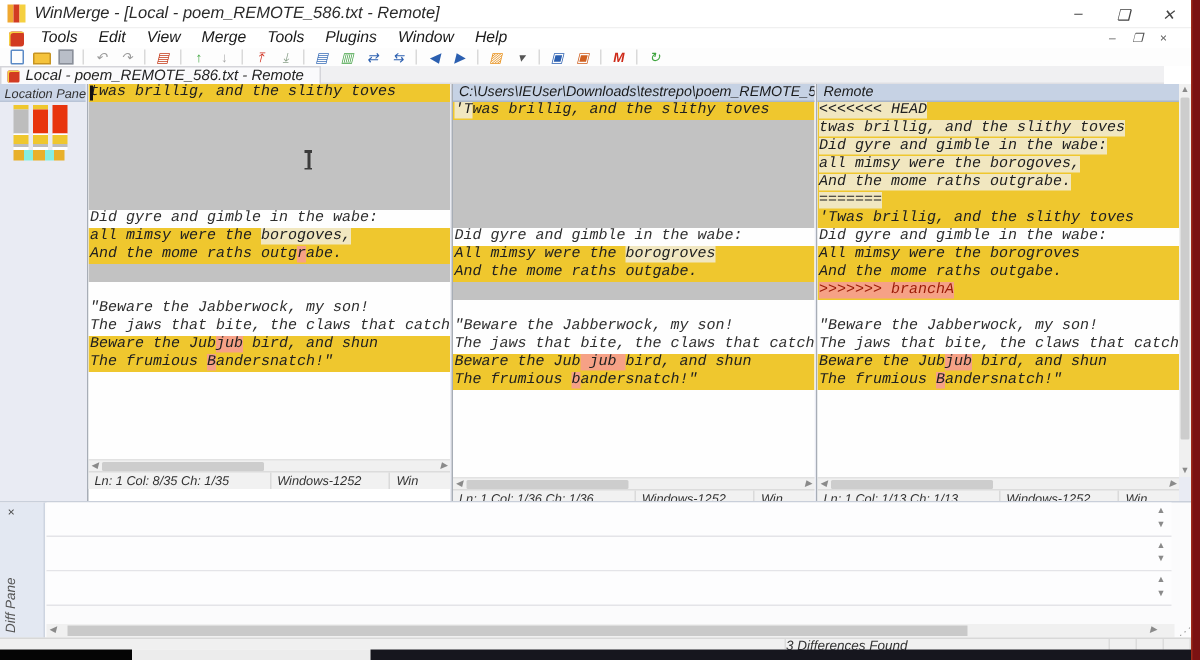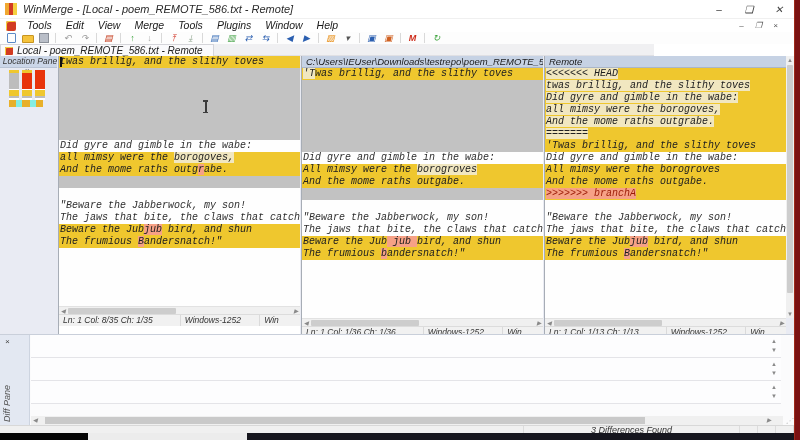--- a/index.html
+++ b/index.html
@@ -31,34 +31,34 @@
   .toolbar { position:absolute; left:0; top:32px; width:794px; height:12px; background:#fdfdfd;
     display:flex; align-items:center; padding-left:3px; }
   .tb-icon { width:15px; height:11px; margin:0 1px; font-size:9px; line-height:11px;
     text-align:center; overflow:hidden; }
   .tb-sep { width:1px; height:10px; background:#d9d9d9; margin:0 3px; }
   .ic-new  { background:#fdfdfd; border:1px solid #5b8ac6; border-radius:1px; width:9px; height:10px; margin:0 4px; }
   .ic-open { background:#f5c33c; border:1px solid #c79420; border-radius:1px 1px 0 0; width:12px; height:8px; margin:1px 2px 0; }
   .ic-save { background:#b9bec8; border:1px solid #8a8f99; width:10px; height:10px; margin:0 3px; }
 
   
-  .tabbar { position:absolute; left:0; top:44px; width:654px; height:12px; background:#f0f0f2;
+  .tabbar { position:absolute; left:0; top:44px; width:776px; height:12px; background:#f0f0f2;
     border-bottom:1px solid #e0e0e4; display:flex; }
   .tab { background:#fafafc; border:1px solid #d5d5da; border-bottom:none; height:12px;
     display:flex; align-items:center; padding:0 10px 0 4px; }
   .tab-icon { width:8px; height:8px; background:#d23b22; border-radius:1px; margin-right:4px;
     box-shadow:inset 1px 1px 0 #f5d040; }
   .tab-label { font-size:10px; color:#222; white-space:nowrap; }
 
   
   .main { position:absolute; left:0; top:56px; width:794px; height:278px; background:#e9ebf3; }
 
   .locpane { position:absolute; left:0; top:0; width:57px; height:278px; background:#e9ebf3; }
   .locpane-header { height:12px; background:#cbd6e8; display:flex; align-items:center;
-    border-bottom:1px solid #b9c4d6;flex-direction:column; }
+    border-bottom:1px solid #b9c4d6; }
   .locpane-title { font-size:8.5px; color:#333; padding-left:3px; white-space:nowrap; flex:1; }
   .locpane-close { font-size:8px; color:#444; padding-right:3px; }
   .minimap { position:absolute; left:9px; top:14px; width:36px; height:42px; }
   .mm-col { position:absolute; top:0; width:10px; }
   .mm-seg { width:10px; }
   .mm-band { position:absolute; top:30px; left:0; height:7px; display:flex; }
 
   .pane { position:absolute; top:0; height:278px; width:242px; background:#fff;
     border-left:1px solid #a7adb6; }
   .pane-header { height:12px; background:#c6d2e4; border-bottom:1px solid #aab6c8;
@@ -110,21 +110,21 @@
     text-align:center; line-height:9px; }
   .dp-hscroll { position:absolute; left:31px; top:81px; width:752px; height:9px;
     background:#f0f0f0; }
   .dp-hs-thumb { position:absolute; left:14px; top:1px; width:600px; height:7px; background:#c9c9c9; }
   .dp-grip { position:absolute; right:-10px; top:1px; font-size:7px; color:#999; }
 
   
   .statusbar { position:absolute; left:0; top:425px; width:794px; height:8px; background:#f0f0f0;
     border-top:1px solid #d8d8d8; display:flex; font-size:9px; color:#333; }
   .sb-spacer { flex:1; border-right:1px solid #dcdcdc; }
-  .sb-msg { width:216px; text-align:center; line-height:8px; border-right:1px solid #dcdcdc; }
+  .sb-msg { width:216px; line-height:8px; border-right:1px solid #dcdcdc; }
   .sb-cell { width:18px; border-right:1px solid #dcdcdc; }
 
   .taskbar { position:absolute; left:0; top:433px; width:794px; height:7px; display:flex; }
   .tk-seg { height:7px; }
 
   .redstrip { position:absolute; right:0; top:0; width:6px; height:440px; background:#7b1212;
     border-left:1px solid #9e2a1a; }
 </style>
 </head>
 <body>

